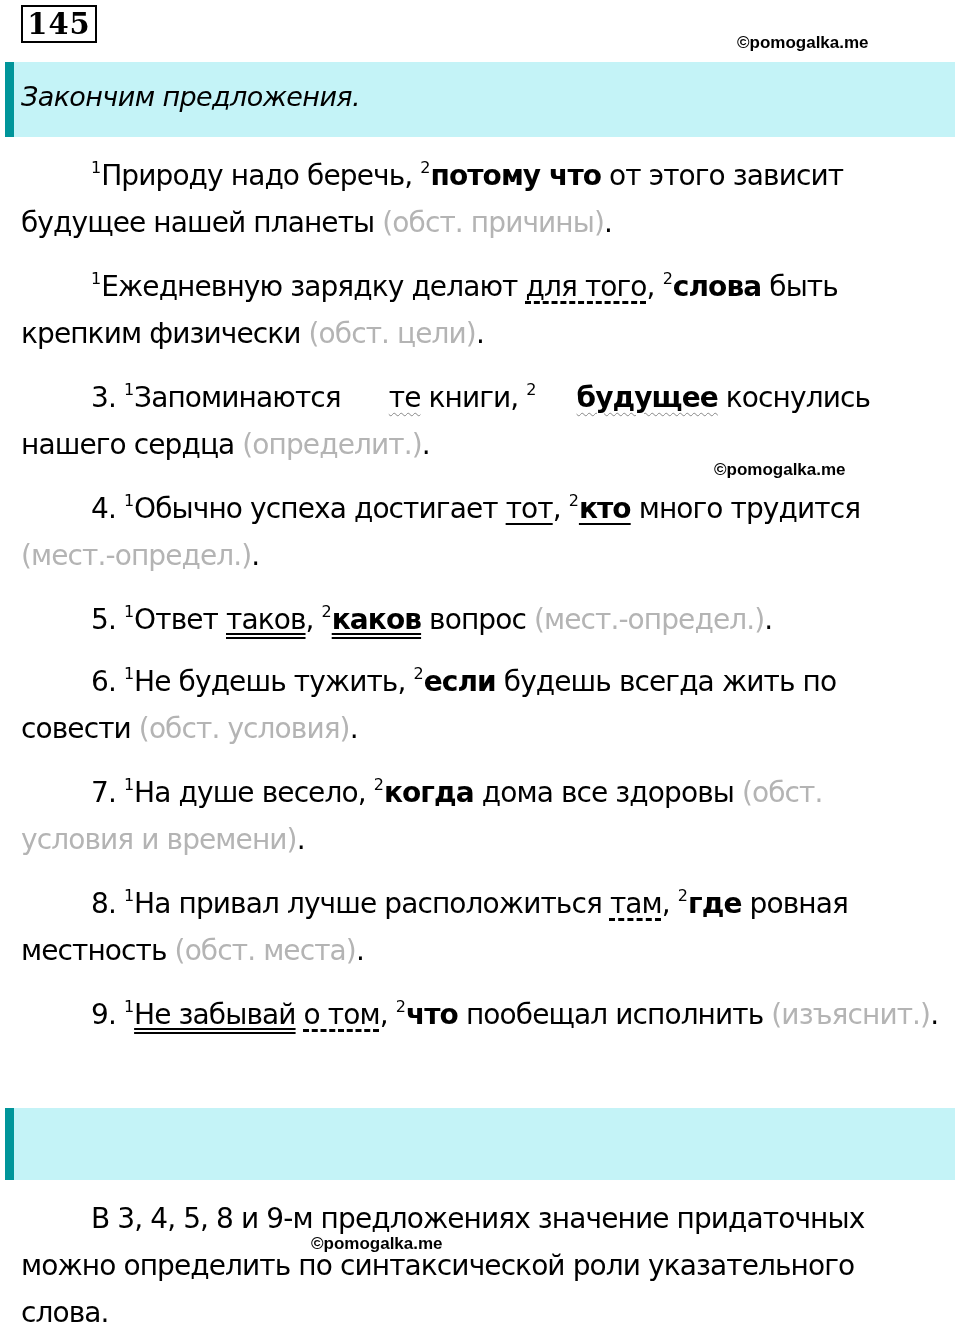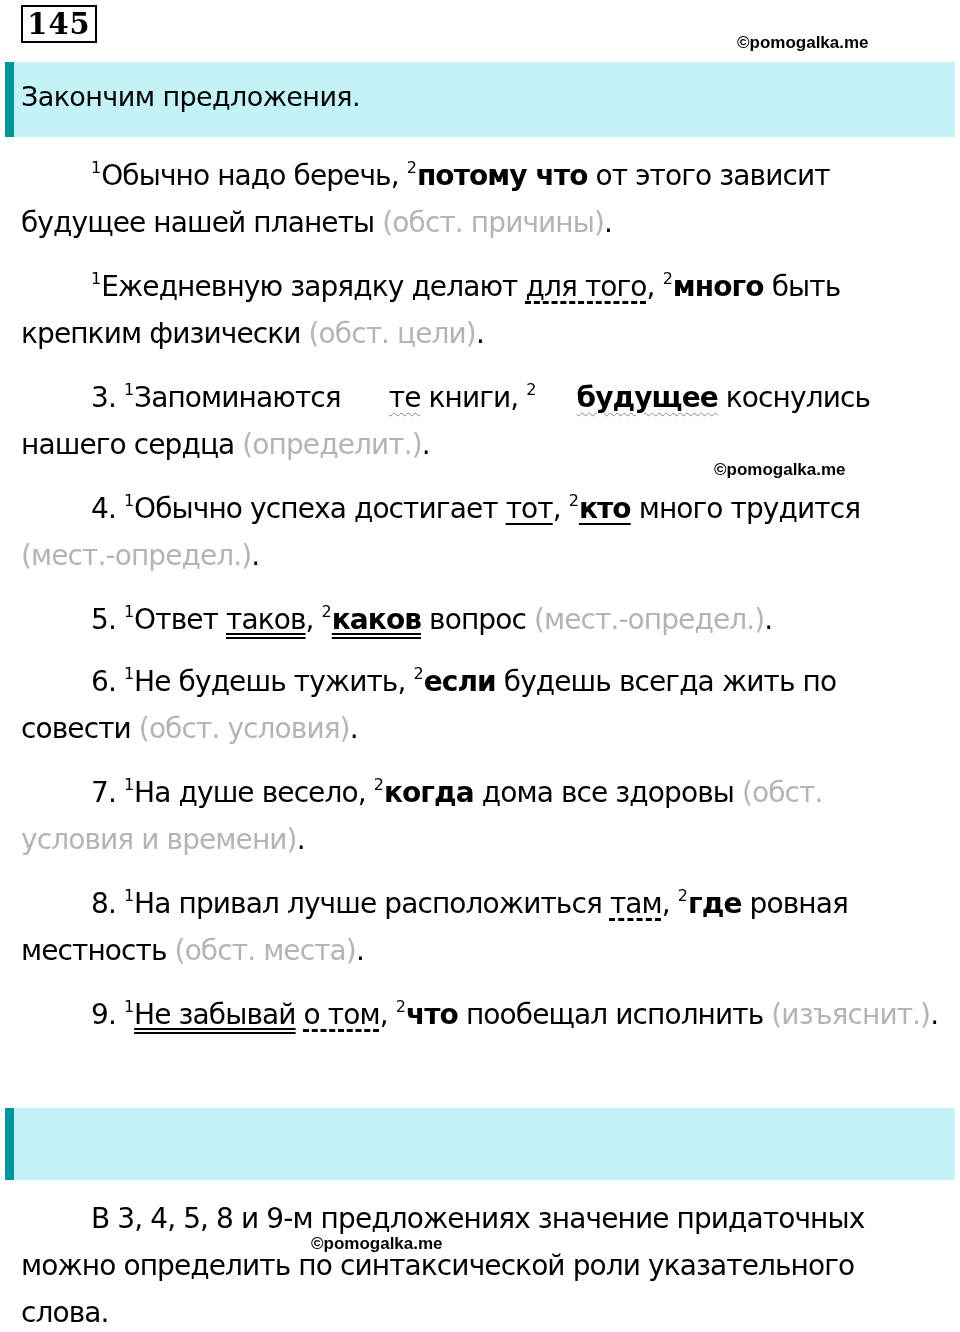--- a/index.html
+++ b/index.html
@@ -41,26 +41,26 @@
   .uw { text-decoration: underline wavy #888; text-decoration-thickness: 1px; text-underline-offset: 5px; margin-left: 40px; }
 </style>
 </head>
 <body>
 
 <div class="num-box">145</div>
 <div class="wm" style="left:737px; top:33px;">©pomogalka.me</div>
 
 <div class="band" style="top:62px; height:75px;">
   <div class="bar"></div>
-  <div class="txt" style="top:19px;">Закончим предложения.</div>
+  <div class="txt" style="top:19px;font-style:italic;">Закончим предложения.</div>
 </div>
 
-<div class="para" style="top:152px;"><sup>1</sup><span>Обычно надо беречь, </span><sup>2</sup><span class="b">потому что</span><span> от этого зависит будущее нашей планеты </span><span class="g">(обст. причины)</span><span>.</span></div>
+<div class="para" style="top:152px;"><sup>1</sup><span>Природу надо беречь, </span><sup>2</sup><span class="b">потому что</span><span> от этого зависит будущее нашей планеты </span><span class="g">(обст. причины)</span><span>.</span></div>
 
-<div class="para" style="top:263px;"><sup>1</sup><span>Ежедневную зарядку делают </span><span class="ud">для того</span><span>, </span><sup>2</sup><span class="b">много</span><span> быть крепким физически </span><span class="g">(обст. цели)</span><span>.</span></div>
+<div class="para" style="top:263px;"><sup>1</sup><span>Ежедневную зарядку делают </span><span class="ud">для того</span><span>, </span><sup>2</sup><span class="b">слова</span><span> быть крепким физически </span><span class="g">(обст. цели)</span><span>.</span></div>
 
 <div class="para" style="top:374px;"><span>3. </span><sup>1</sup><span>Запоминаются </span><span class="uw">те</span><span> книги, </span><sup>2</sup><span class="b uw">будущее</span><span> коснулись нашего сердца </span><span class="g">(определит.)</span><span>.</span></div>
 
 <div class="wm" style="left:714px; top:460px;">©pomogalka.me</div>
 
 <div class="para" style="top:485px;"><span>4. </span><sup>1</sup><span>Обычно успеха достигает </span><span class="u1">тот</span><span>, </span><sup>2</sup><span class="b u1">кто</span><span> много трудится </span><span class="g">(мест.-определ.)</span><span>.</span></div>
 
 <div class="para" style="top:596px;"><span>5. </span><sup>1</sup><span>Ответ </span><span class="u2">таков</span><span>, </span><sup>2</sup><span class="b u2">каков</span><span> вопрос </span><span class="g">(мест.-определ.)</span><span>.</span></div>
 
 <div class="para" style="top:658px;"><span>6. </span><sup>1</sup><span>Не будешь тужить, </span><sup>2</sup><span class="b">если</span><span> будешь всегда жить по совести </span><span class="g">(обст. условия)</span><span>.</span></div>

